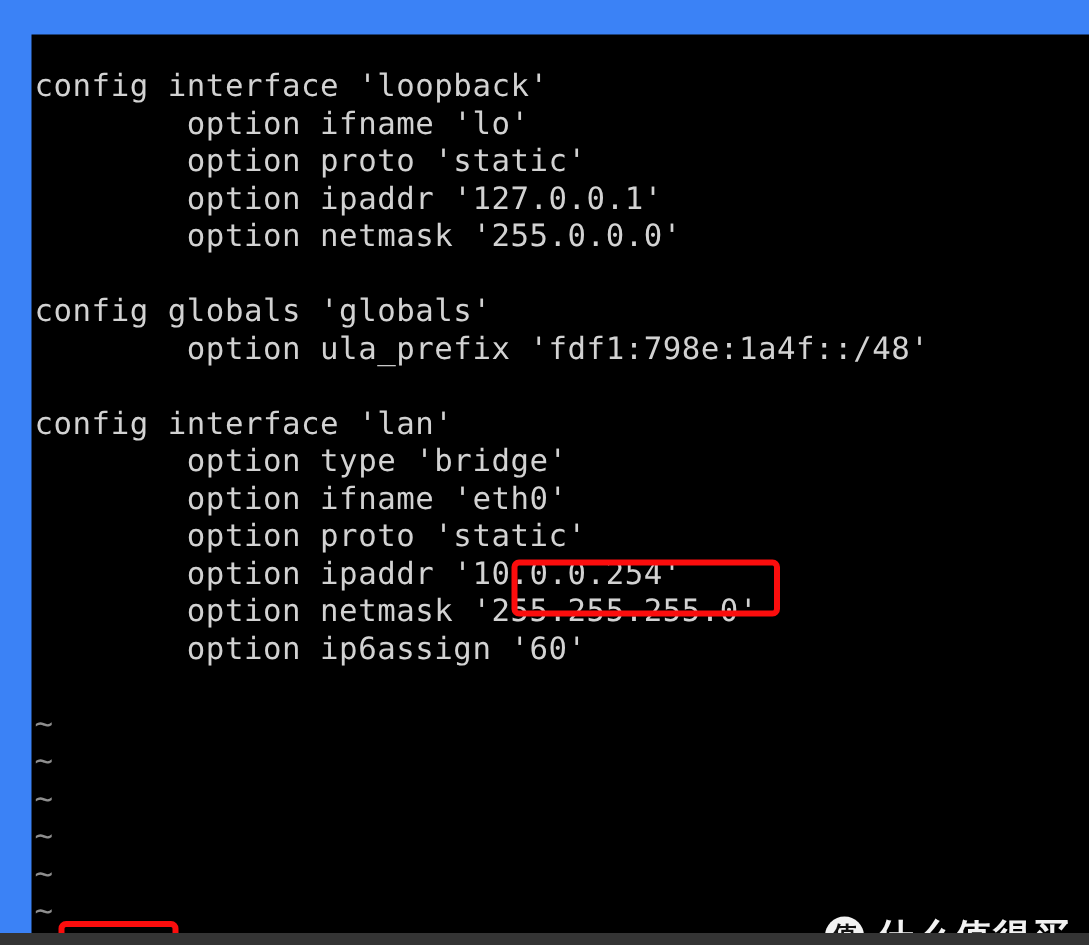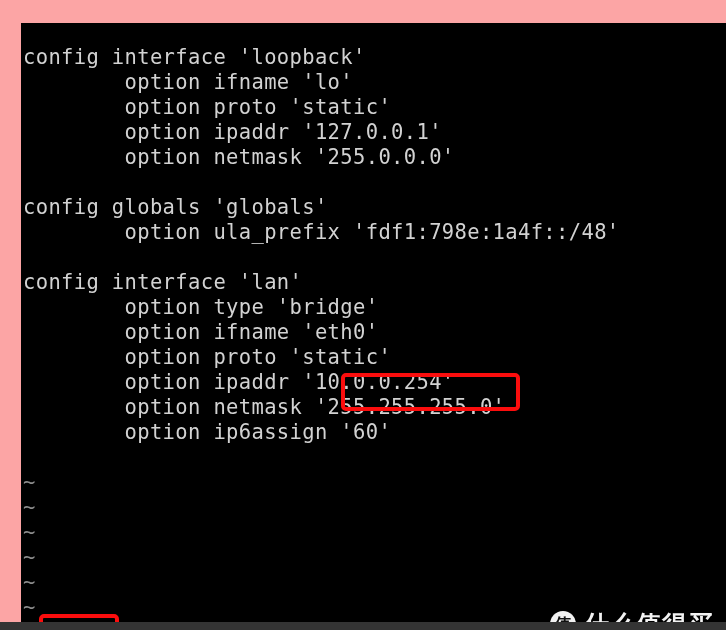--- a/index.html
+++ b/index.html
@@ -11,21 +11,21 @@
     width: 726px;
     height: 630px;
     overflow: hidden;
     font-family: "DejaVu Sans Mono", "Liberation Mono", monospace;
   }
 
   #screen {
     position: relative;
     width: 726px;
     height: 630px;
-    background: #fca5a5;
+    background: #3b82f6;
   }
 
   
   #terminal {
     position: absolute;
     left: 21px;
     top: 23px;
     width: 705px;
     height: 599px;
     background: #000000;

